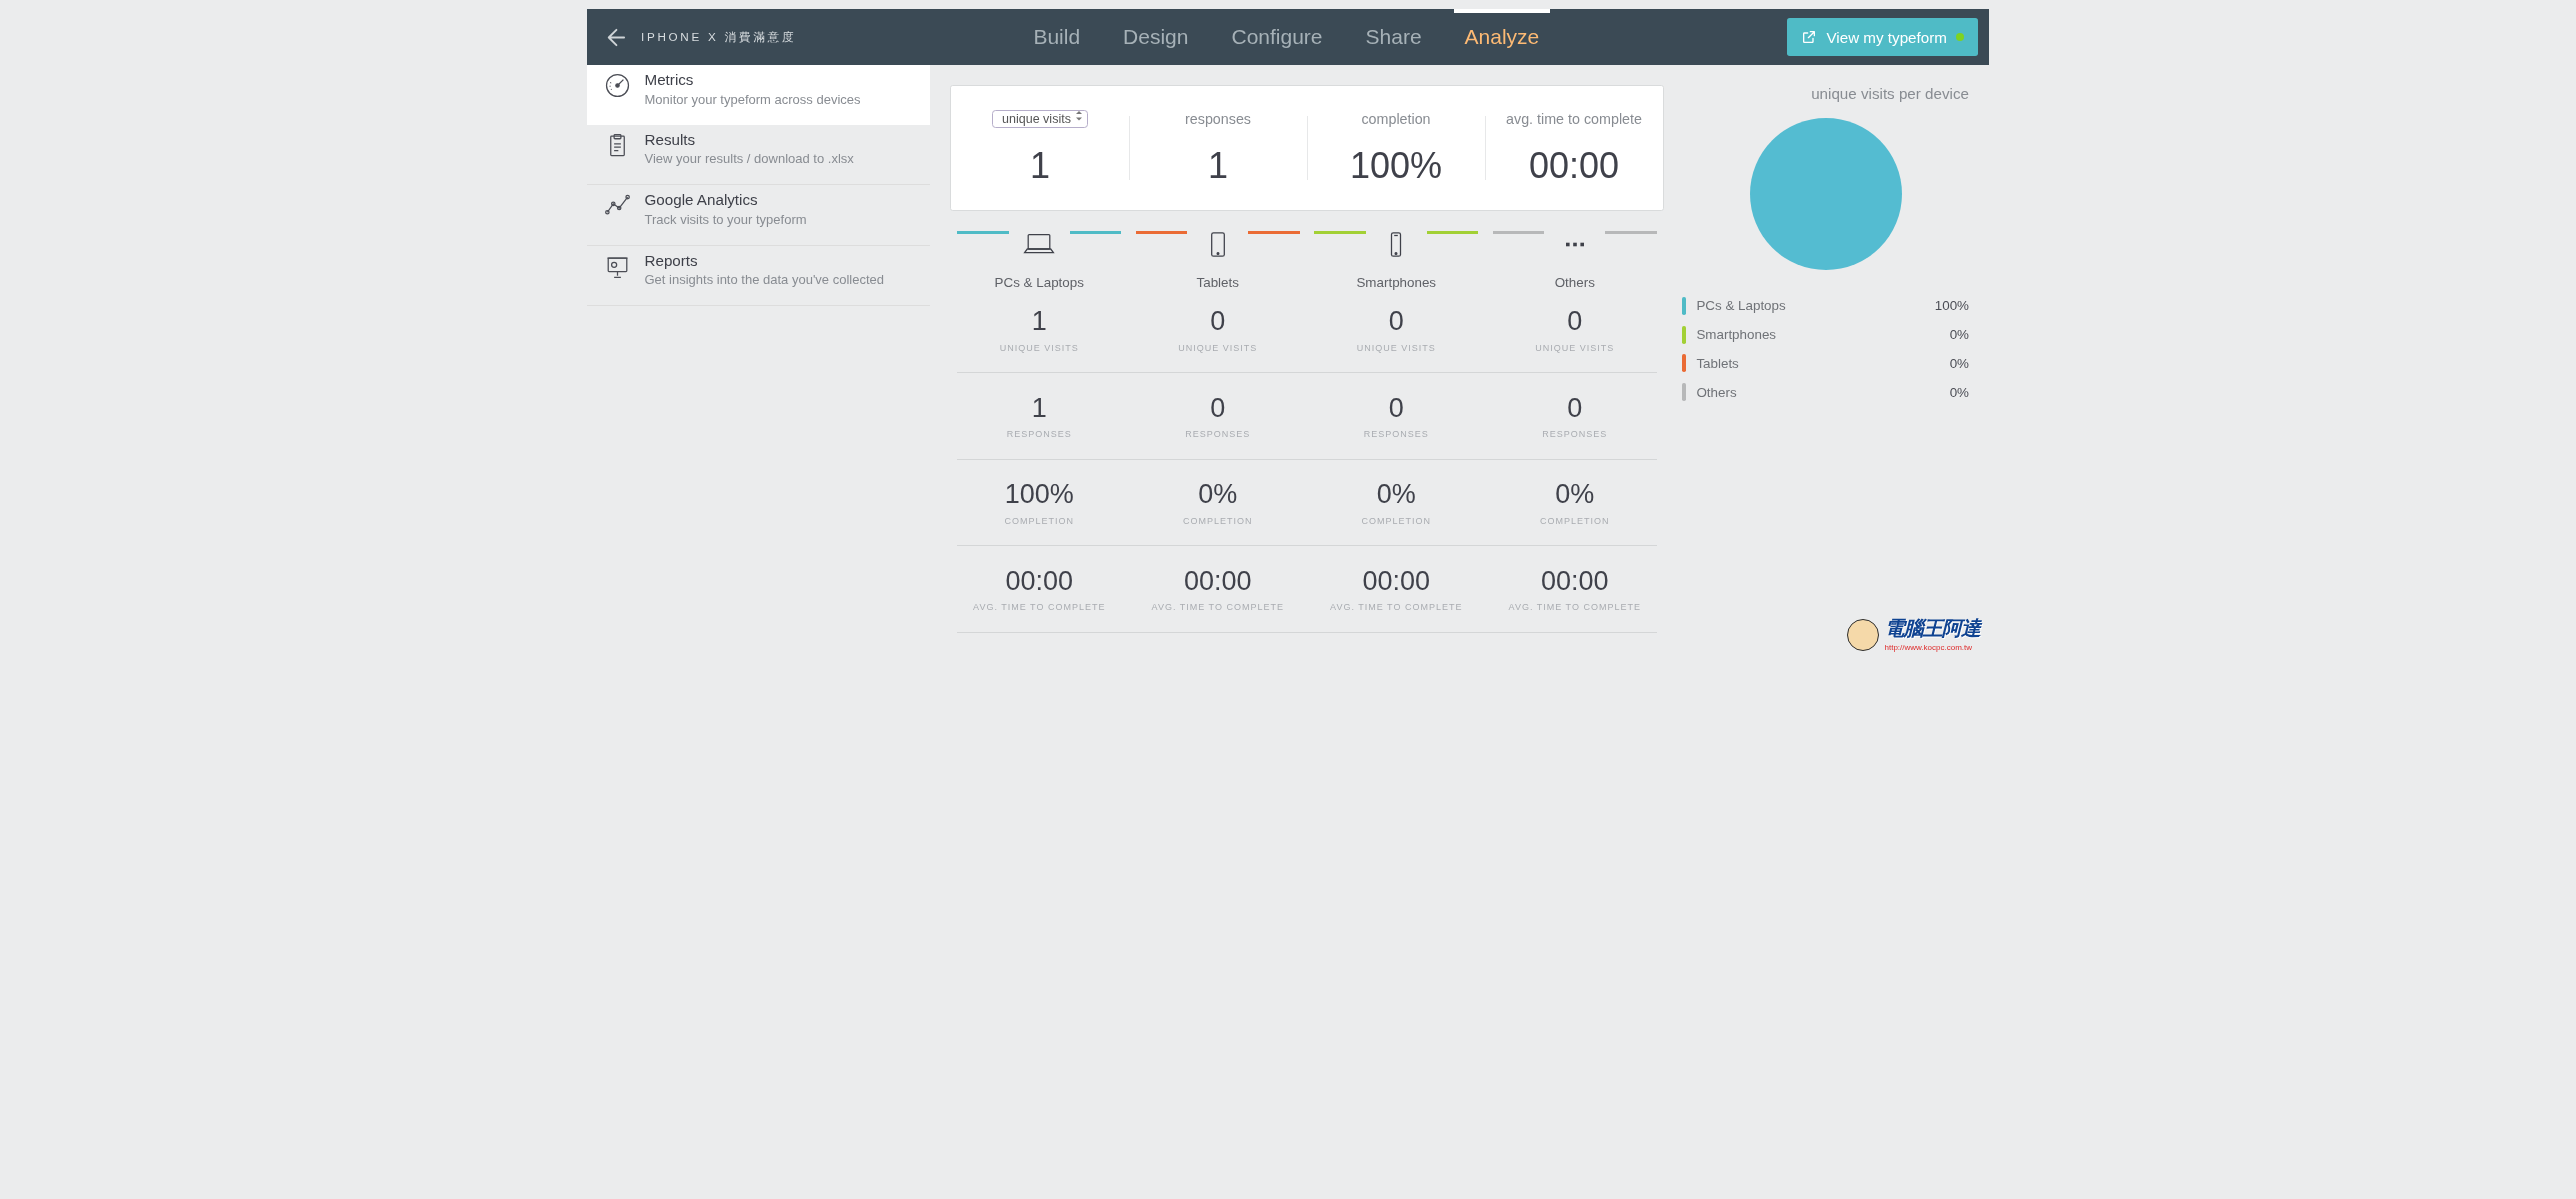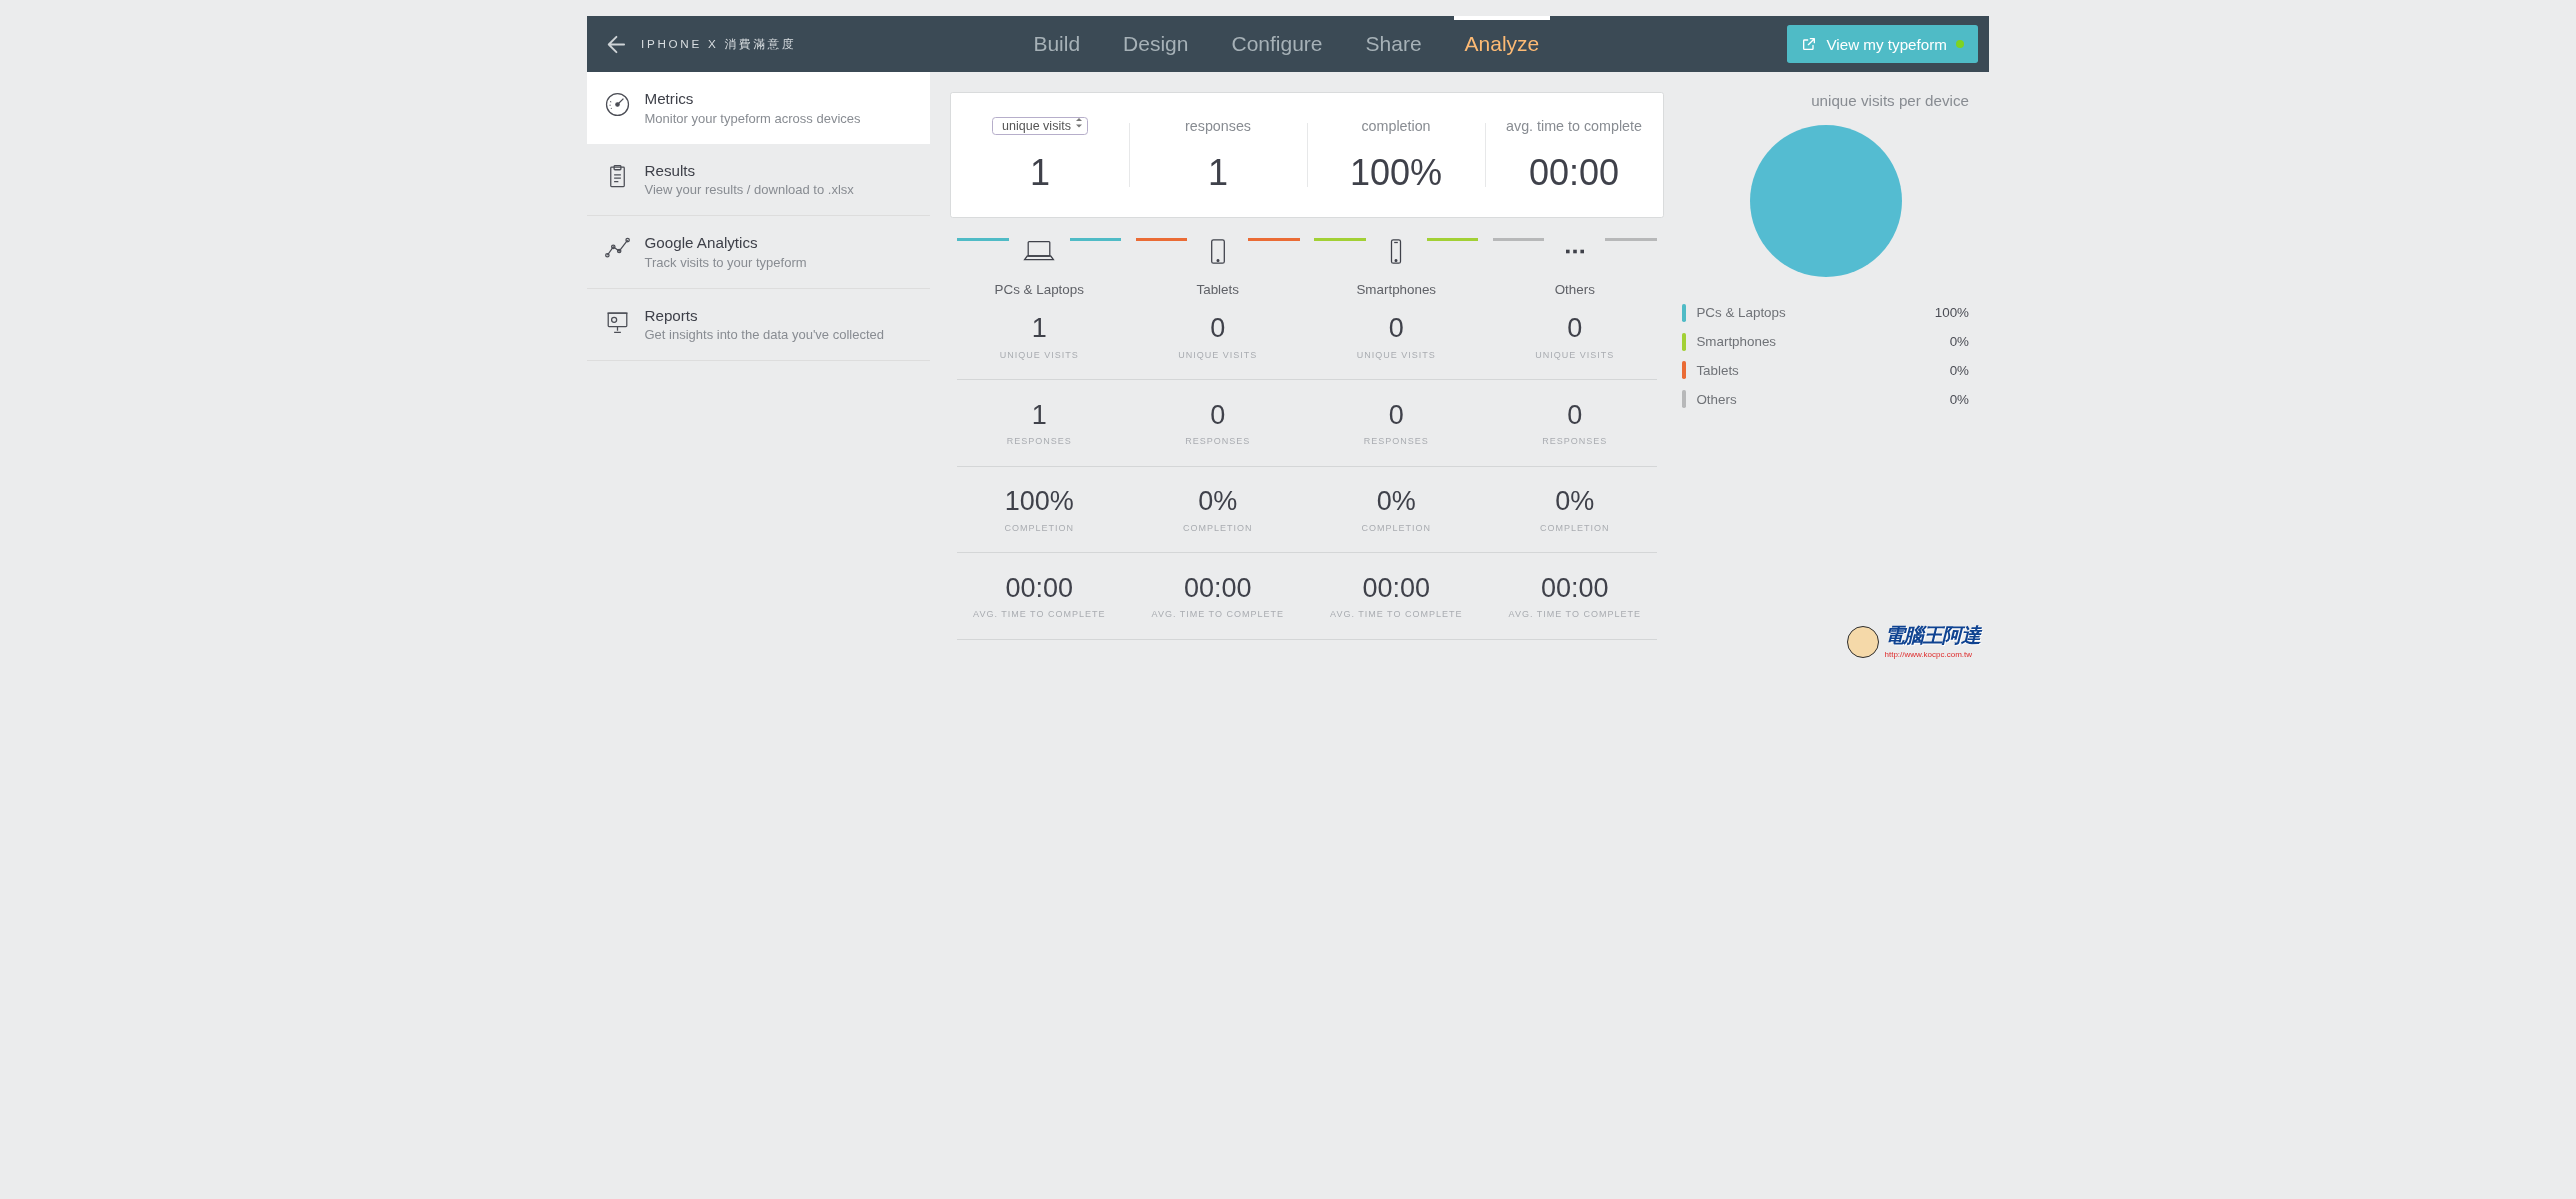--- a/index.html
+++ b/index.html
@@ -13,39 +13,39 @@
     --border:#d9dbdc;
     --teal:#4fbbc6;
     --orange:#ea6b35;
     --green:#a2d035;
     --grey:#b7b8b9;
     --select-border:#b6aeca;
     --page-width:1402px;
   }
   *{box-sizing:border-box;margin:0;padding:0;font-family:"Helvetica Neue",Helvetica,Arial,sans-serif;-webkit-font-smoothing:antialiased;}
   body{background:var(--bg);}
-  .page{width:var(--page-width);margin:16px auto;position:relative;}
+  .page{width:var(--page-width);margin:9px auto;position:relative;}
 
   
   .header{background:var(--header);height:56px;display:flex;align-items:stretch;color:#fff;}
   .back-arrow{width:54px;display:flex;align-items:center;justify-content:center;cursor:pointer;}
   .back-arrow svg{width:23px;height:23px;}
   .form-title{display:flex;align-items:center;letter-spacing:2.7px;font-size:11.7px;color:#d8dde0;font-weight:400;}
   .nav{flex:1;display:flex;align-items:stretch;justify-content:center;}
   .nav-item{display:flex;align-items:center;padding:0 21.5px;font-size:21px;color:var(--header-light);cursor:pointer;position:relative;}
   .nav-item.active{color:#fdba74;}
   .nav-item.active::before{content:"";position:absolute;top:0;left:10.8px;right:10.8px;height:3.6px;background:#fff;}
   .view-btn{background:var(--teal);color:#fff;margin:9px 10.8px;border-radius:2.7px;display:flex;align-items:center;padding:0 14.3px;font-size:15.2px;cursor:pointer;}
   .view-btn svg{width:16px;height:16px;margin-right:9px;}
   .dot{width:8px;height:8px;border-radius:50%;background:#7ed321;display:inline-block;margin-left:9px;}
 
   
   .body{display:flex;align-items:flex-start;}
   .sidebar{width:343px;background:var(--bg);}
-  .side-item{display:flex;align-items:flex-start;padding:18px 18px 18px 16px;cursor:pointer;border-bottom:0.9px solid #ddd;}
+  .side-item{display:flex;align-items:flex-start;padding:6px 18px 18px 16px;cursor:pointer;border-bottom:0.9px solid #ddd;}
   .side-item.active{background:#fff;border-bottom:none;border-left:none;}
   .side-icon{width:29px;height:29px;margin-right:12.5px;flex-shrink:0;display:flex;align-items:center;justify-content:center;}
   .side-icon svg{width:27px;height:27px;stroke:#4b4d55;fill:none;stroke-width:1.5;}
   .side-title{font-size:15.2px;color:#3e4049;margin-bottom:3.6px;}
   .side-sub{font-size:13px;color:var(--text-grey);}
 
   
   .content{flex:1;padding:20px;display:flex;align-items:flex-start;}
   .main{flex:1;}
   .right{width:287px;margin-left:18px;text-align:right;}

